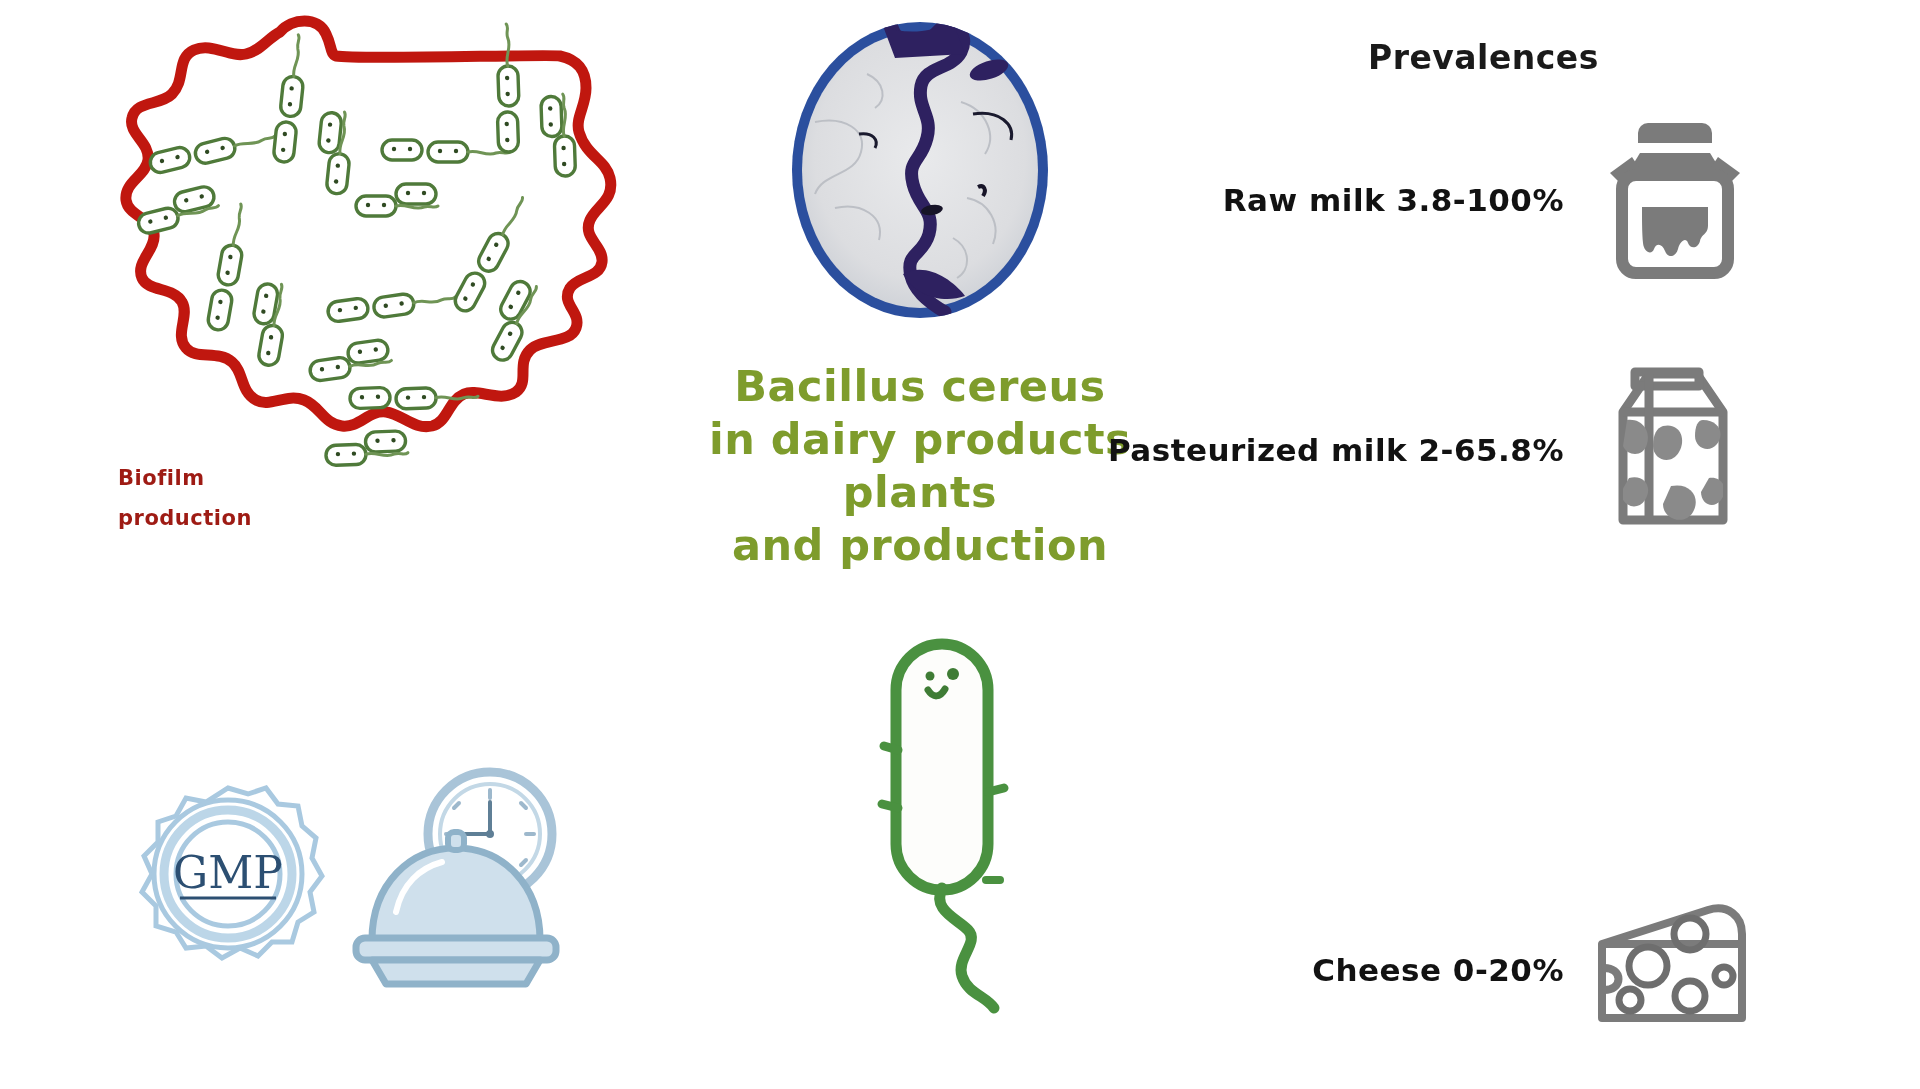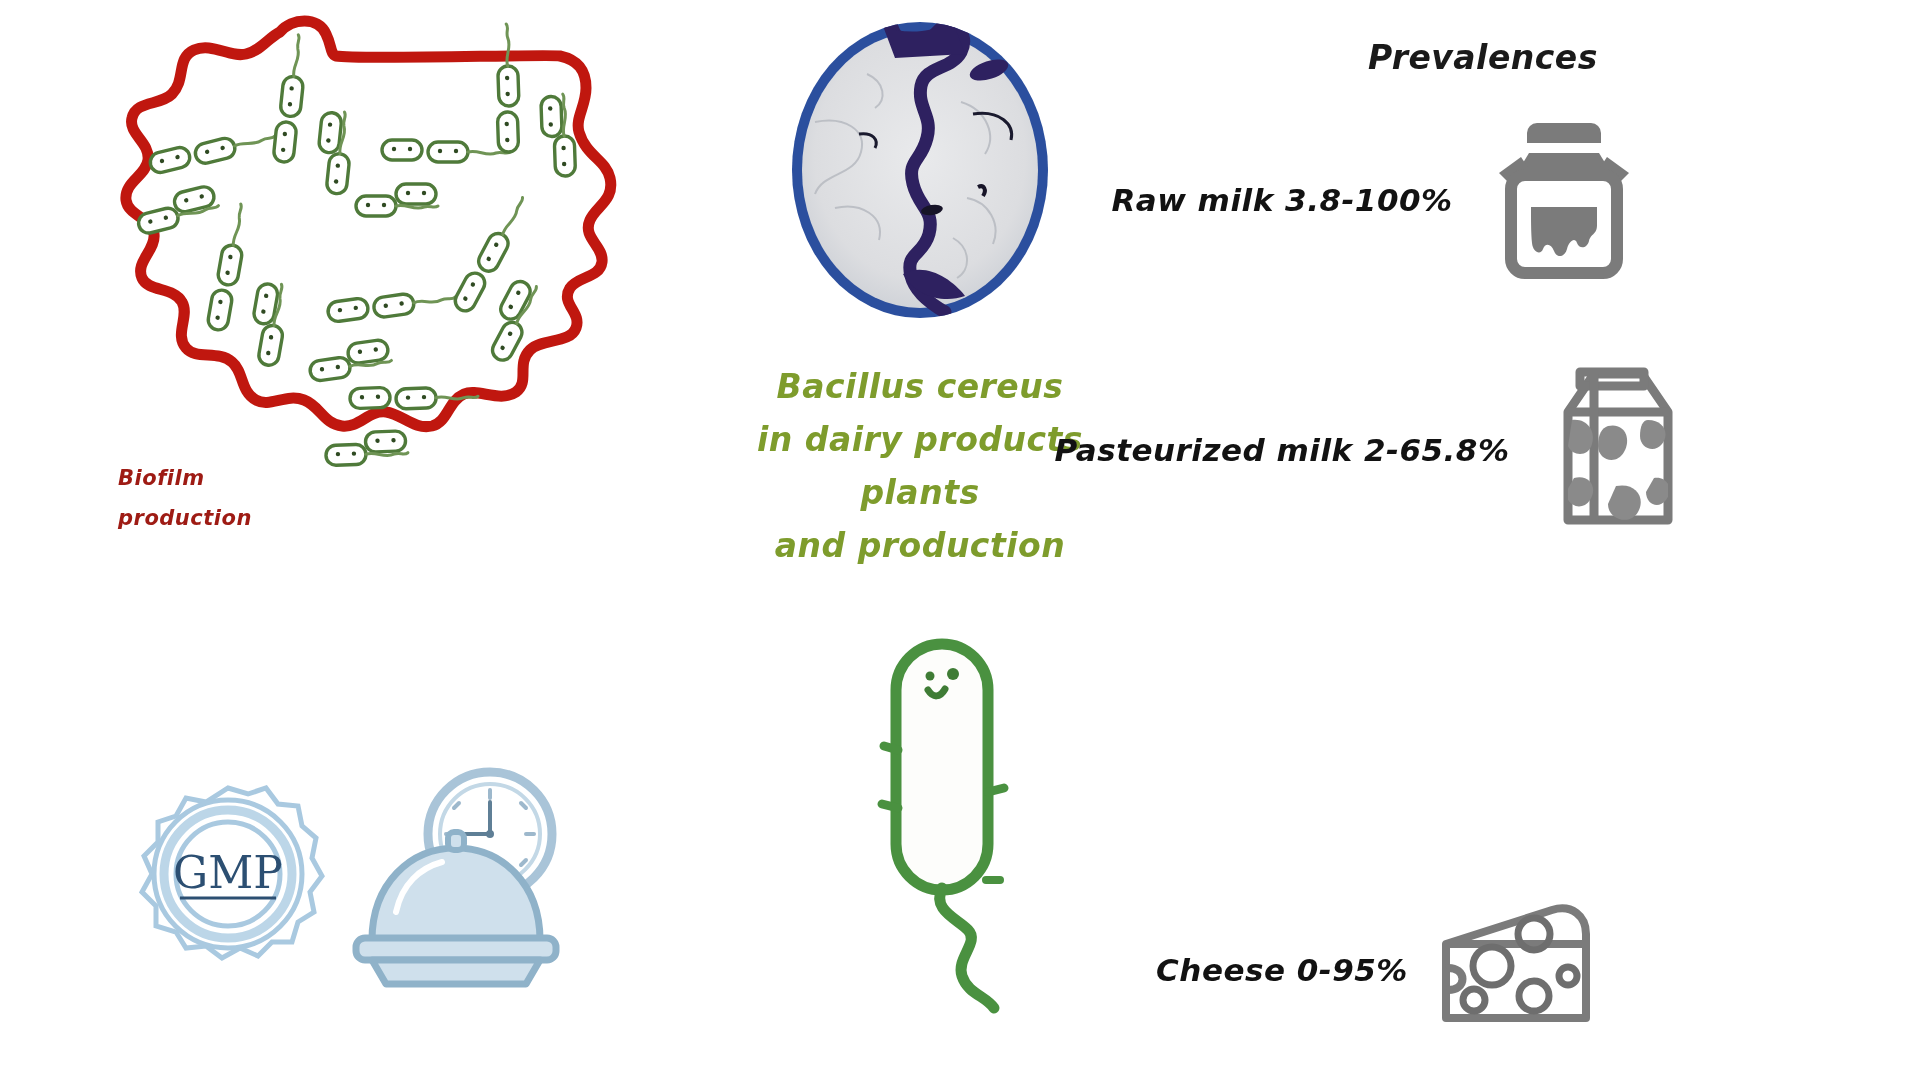--- a/index.html
+++ b/index.html
@@ -14,21 +14,20 @@
     position: relative;
     width: 1920px;
     height: 1089px;
     background: #ffffff;
     overflow: hidden;
   }
 
   
   .hand {
     font-family: "DejaVu Sans", sans-serif;
-    font-style: italic;
     font-weight: bold;
     letter-spacing: 0.5px;
     white-space: nowrap;
   }
 
   
   #biofilm-panel {
     position: absolute;
     left: 30px;
     top: 10px;
@@ -75,21 +74,21 @@
     width: 290px;
     height: 320px;
   }
   #center-title {
     position: absolute;
     left: 690px;
     top: 360px;
     width: 460px;
     text-align: center;
     color: #7e9c2c;
-    font-size: 33px;
+    font-size: 43px;
     line-height: 53px;
   }
   #center-title div { white-space: nowrap; }
   #big-bacterium {
     position: absolute;
     left: 840px;
     top: 630px;
   }
 
   
@@ -97,21 +96,21 @@
     position: absolute;
     left: 1368px;
     top: 38px;
     color: #1a1a1a;
     font-size: 33px;
   }
   .prev-row {
     position: absolute;
     display: flex;
     align-items: center;
-    justify-content: center;
+    justify-content: flex-end;
     width: 760px;
     left: 1000px;
   }
   .prev-text {
     color: #121212;
     font-size: 31px;
     text-align: right;
     padding-right: 26px;
   }
   .prev-icon {
@@ -355,21 +354,21 @@
           <path d="M24 118 C40 114 48 128 40 140 C32 152 16 146 16 132 Z"></path>
           <path d="M66 126 C86 122 96 138 88 152 C80 166 58 160 58 144 Z"></path>
           <path d="M104 118 C118 116 124 130 116 140 C108 150 96 144 96 132 Z"></path>
         </g>
       </svg>
     </div>
   </div>
 
 
   <div class="prev-row" id="prev-row-3">
-    <div class="prev-text hand">Cheese 0-95%</div>
+    <div class="prev-text hand">Cheese 0-20%</div>
     <div class="prev-icon">
       <svg width="170" height="140" viewBox="0 0 170 140">
         <g fill="none" stroke="#7b7b7b" stroke-width="8" stroke-linejoin="round">
           <path d="M12 44 L118 10 C138 4 152 16 152 34 L152 118 L12 118 Z"></path>
           <path d="M12 44 L152 44"></path>
           <path d="M12 68 C34 66 34 92 12 90"></path>
         </g>
         <g fill="none" stroke="#6e6e6e" stroke-width="7">
           <circle cx="58" cy="66" r="19"></circle>
           <circle cx="100" cy="34" r="16"></circle>

